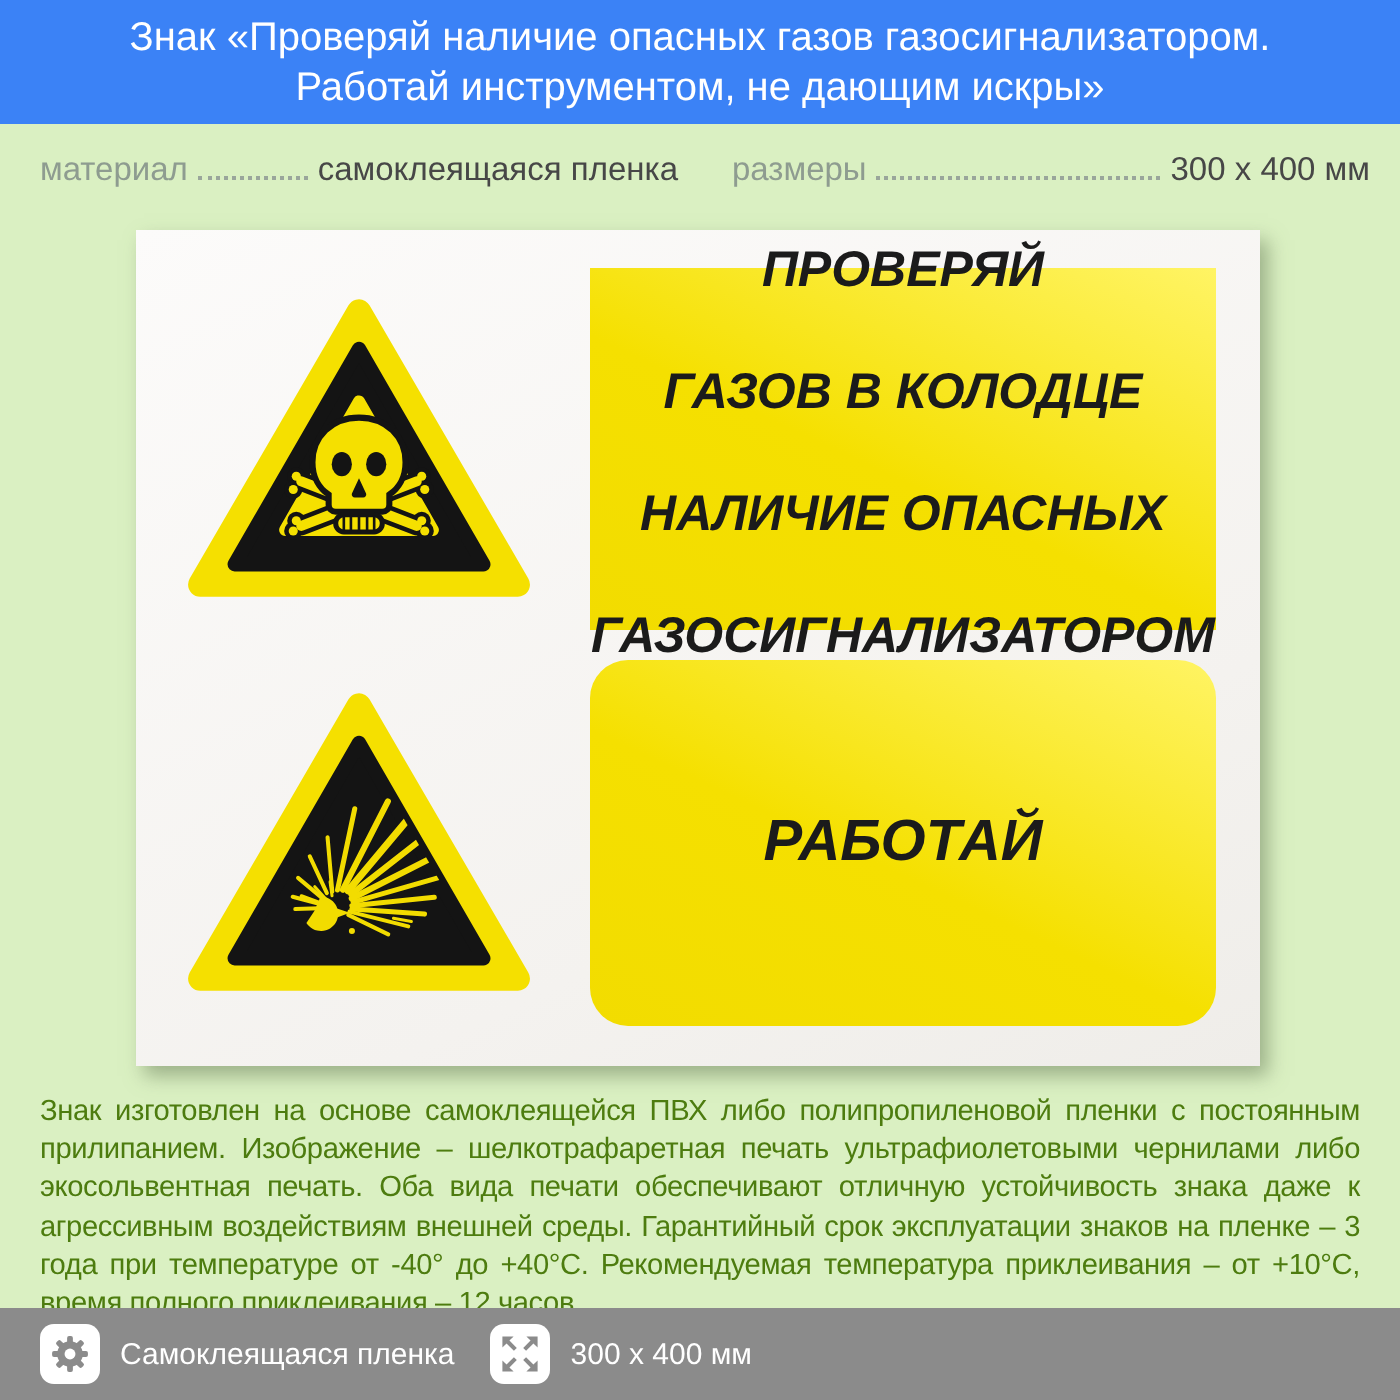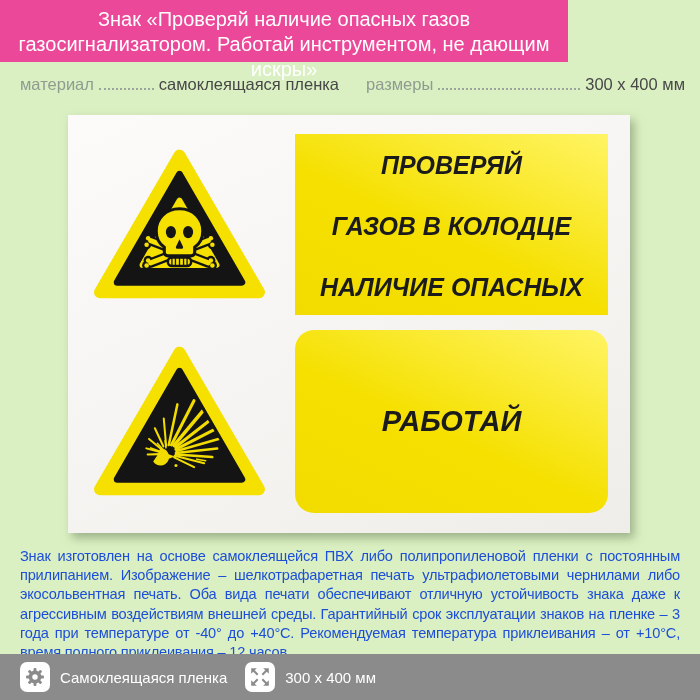--- a/index.html
+++ b/index.html
@@ -1,20 +1,20 @@
 <!DOCTYPE html>
 <html><head>
 <meta charset="utf-8">
 <style>
   html,body{margin:0;padding:0;}
   body{font-family:"Liberation Sans",sans-serif;background:#daf0c2;}
   .page{position:relative;width:700px;height:700px;background:#daf0c2;overflow:hidden;}
 
   
-  .header{position:absolute;top:0;left:0;width:568px;height:62px;background:#ec4899;}
+  .header{position:absolute;top:0;left:0;width:700px;height:62px;background:#3b82f6;}
   .header h1{margin:0 auto;padding-top:7px;max-width:648px;text-align:center;
     color:#ffffff;font-size:20px;line-height:25px;font-weight:normal;}
 
   
   .specs{position:absolute;top:74px;left:20px;width:665px;display:flex;gap:27px;}
   .spec{flex:1;display:flex;align-items:baseline;font-size:16.5px;}
   .spec-label{color:#8e9c90;white-space:nowrap;}
   .spec-dots{flex:1;border-bottom:2px dotted #9aa69b;margin:0 5px 4px 5px;height:14px;}
   .spec-value{color:#474747;white-space:nowrap;}
 
@@ -26,21 +26,21 @@
   .tri1{top:33px;}
   .tri2{top:230px;}
   .panel{position:absolute;left:227px;width:313px;
     background:linear-gradient(205deg,#fff464 0%,#f5e000 55%,#f2dc00 100%);
     display:flex;flex-direction:column;justify-content:center;align-items:center;
     font-weight:bold;font-style:italic;color:#1b1b1b;text-align:center;}
   .panel1{top:19px;height:181px;font-size:25px;line-height:37px;padding-top:4px;box-sizing:border-box;gap:24px;}
   .panel2{top:215px;height:183px;font-size:29px;line-height:45px;border-radius:19px;}
 
   
-  .desc{position:absolute;left:20px;top:547px;width:660px;color:#1d4ed8;
+  .desc{position:absolute;left:20px;top:547px;width:660px;color:#4d7c0f;
     font-size:14.6px;line-height:19.2px;text-align:justify;letter-spacing:-0.2px;}
 
   
   .footer{position:absolute;left:0;bottom:0;width:700px;height:46px;background:#8b8b8b;
     display:flex;align-items:center;padding-left:20px;box-sizing:border-box;gap:18px;}
   .fitem{display:flex;align-items:center;gap:10px;}
   .fbox{width:30px;height:30px;background:#ffffff;border-radius:7px;
     display:flex;align-items:center;justify-content:center;flex:0 0 auto;}
   .flabel{color:#ffffff;font-size:15px;white-space:nowrap;}
 </style>
@@ -107,20 +107,21 @@
         <line x1="175" y1="217" x2="175" y2="232"></line>
           <line x1="183" y1="217" x2="183" y2="232"></line>
         <line x1="190" y1="217" x2="190" y2="232"></line>
       </g>
     </svg>
 
     <div class="panel panel1">
       <div>ПРОВЕРЯЙ</div>
       <div>ГАЗОВ В КОЛОДЦЕ</div>
       <div>НАЛИЧИЕ ОПАСНЫХ</div>
+      <div>ГАЗОСИГНАЛИЗАТОРОМ</div>
     </div>
 
     <svg class="tri tri2" viewBox="0 0 350 300">
       <defs>
         <clipPath id="triclip">
             <polygon points="175,50 300,267 50,267"></polygon>
           </clipPath>
       </defs>
       <polygon points="175,15 332,285 18,285" fill="#f5e000" stroke="#f5e000" stroke-width="24" stroke-linejoin="round"></polygon>
       <polygon points="175,52 298,265 52,265" fill="#141414" stroke="#141414" stroke-width="14" stroke-linejoin="round"></polygon>

